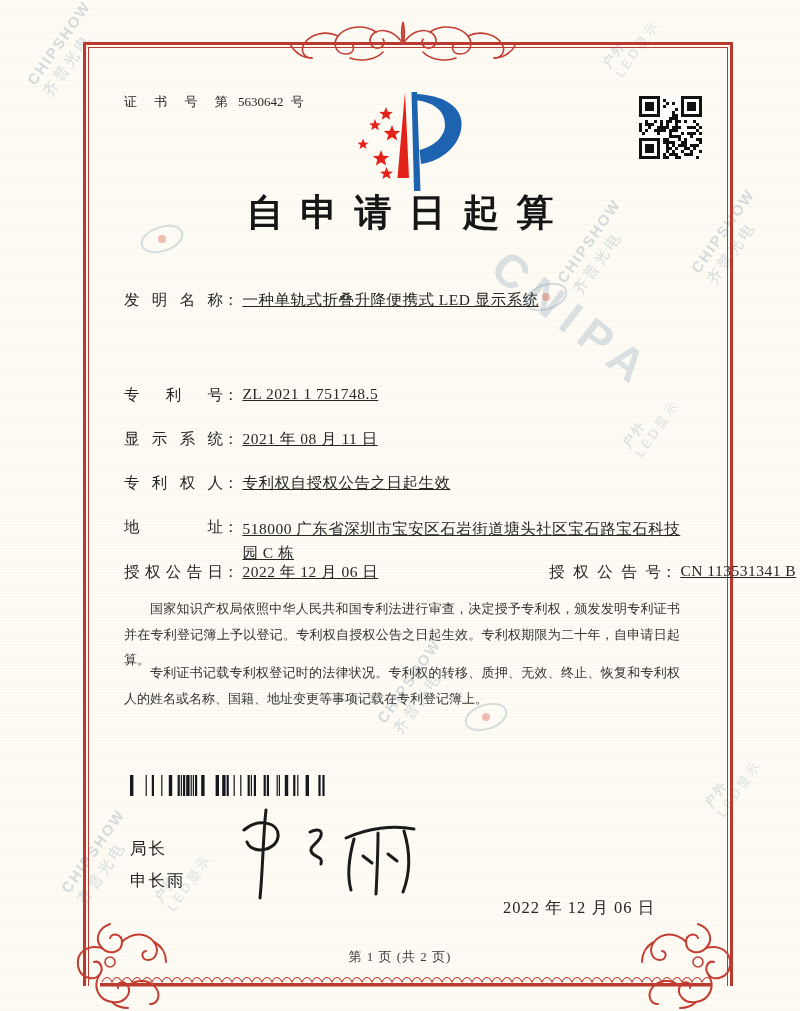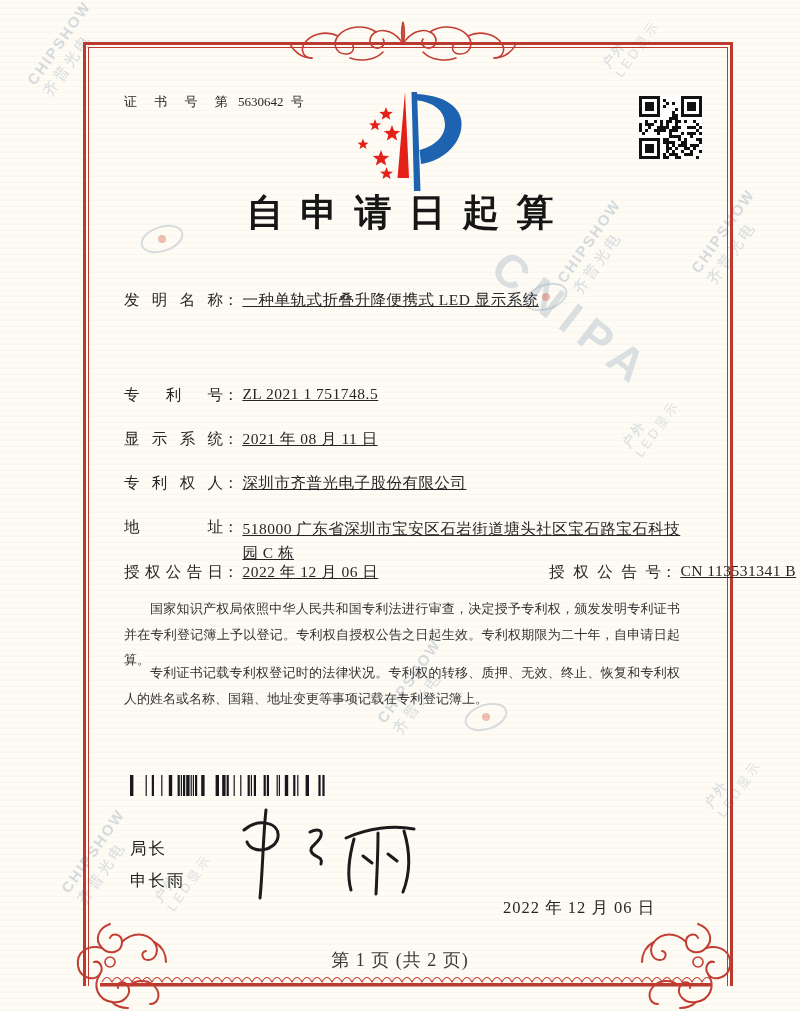--- a/index.html
+++ b/index.html
@@ -45,21 +45,21 @@
   .fvalue.wrap{white-space:normal;width:452px;line-height:24px;}
   .grant2{position:absolute;left:425px;top:0;}
   
   .para{position:absolute;left:124px;width:556px;font-size:13px;line-height:25.5px;
     text-align:justify;text-indent:2em;color:#333;}
   
   .barcode{position:absolute;left:130px;top:775px;width:200px;height:21px;}
   .sig-label{position:absolute;left:130px;font-size:16.5px;letter-spacing:2px;color:#222;}
   .signature{position:absolute;left:228px;top:806px;width:205px;height:95px;}
   .issue-date{position:absolute;left:503px;top:897px;font-size:16.5px;letter-spacing:1px;}
-  .page-num{position:absolute;left:0;top:948px;width:100%;text-align:center;font-size:18px;letter-spacing:1px;color:#3a3a3a;}
+  .page-num{position:absolute;left:0;top:948px;width:100%;text-align:center;font-size:13px;letter-spacing:1px;color:#3a3a3a;}
 </style>
 </head>
 <body>
 
 <div id="page">
 
   <div class="wm brand" style="left:18px;top:30px">
     <span class="l1">CHIPSHOW</span>
     <span class="l2">齐普光电</span>
   </div>
@@ -314,21 +314,21 @@
   <div class="row" style="top:385px">
     <span class="flabel">专利号</span><span class="fcolon">：</span>
     <span class="fvalue">ZL 2021 1 751748.5</span>
   </div>
   <div class="row" style="top:429px">
     <span class="flabel">显示系统</span><span class="fcolon">：</span>
     <span class="fvalue">2021 年 08 月 11 日</span>
   </div>
   <div class="row" style="top:473px">
     <span class="flabel">专利权人</span><span class="fcolon">：</span>
-    <span class="fvalue">深圳市齐普光电子股份有限公司</span>
+    <span class="fvalue">专利权自授权公告之日起生效</span>
   </div>
   <div class="row" style="top:517px">
     <span class="flabel">地址</span><span class="fcolon">：</span>
     <span class="fvalue wrap">518000 广东省深圳市宝安区石岩街道塘头社区宝石路宝石科技园 C 栋</span>
   </div>
   <div class="row" style="top:562px;width:556px">
     <span class="flabel">授权公告日</span><span class="fcolon">：</span>
     <span class="fvalue">2022 年 12 月 06 日</span>
     <span class="grant2">
       <span class="flabel" style="width:112px">授权公告号</span><span class="fcolon">：</span>

